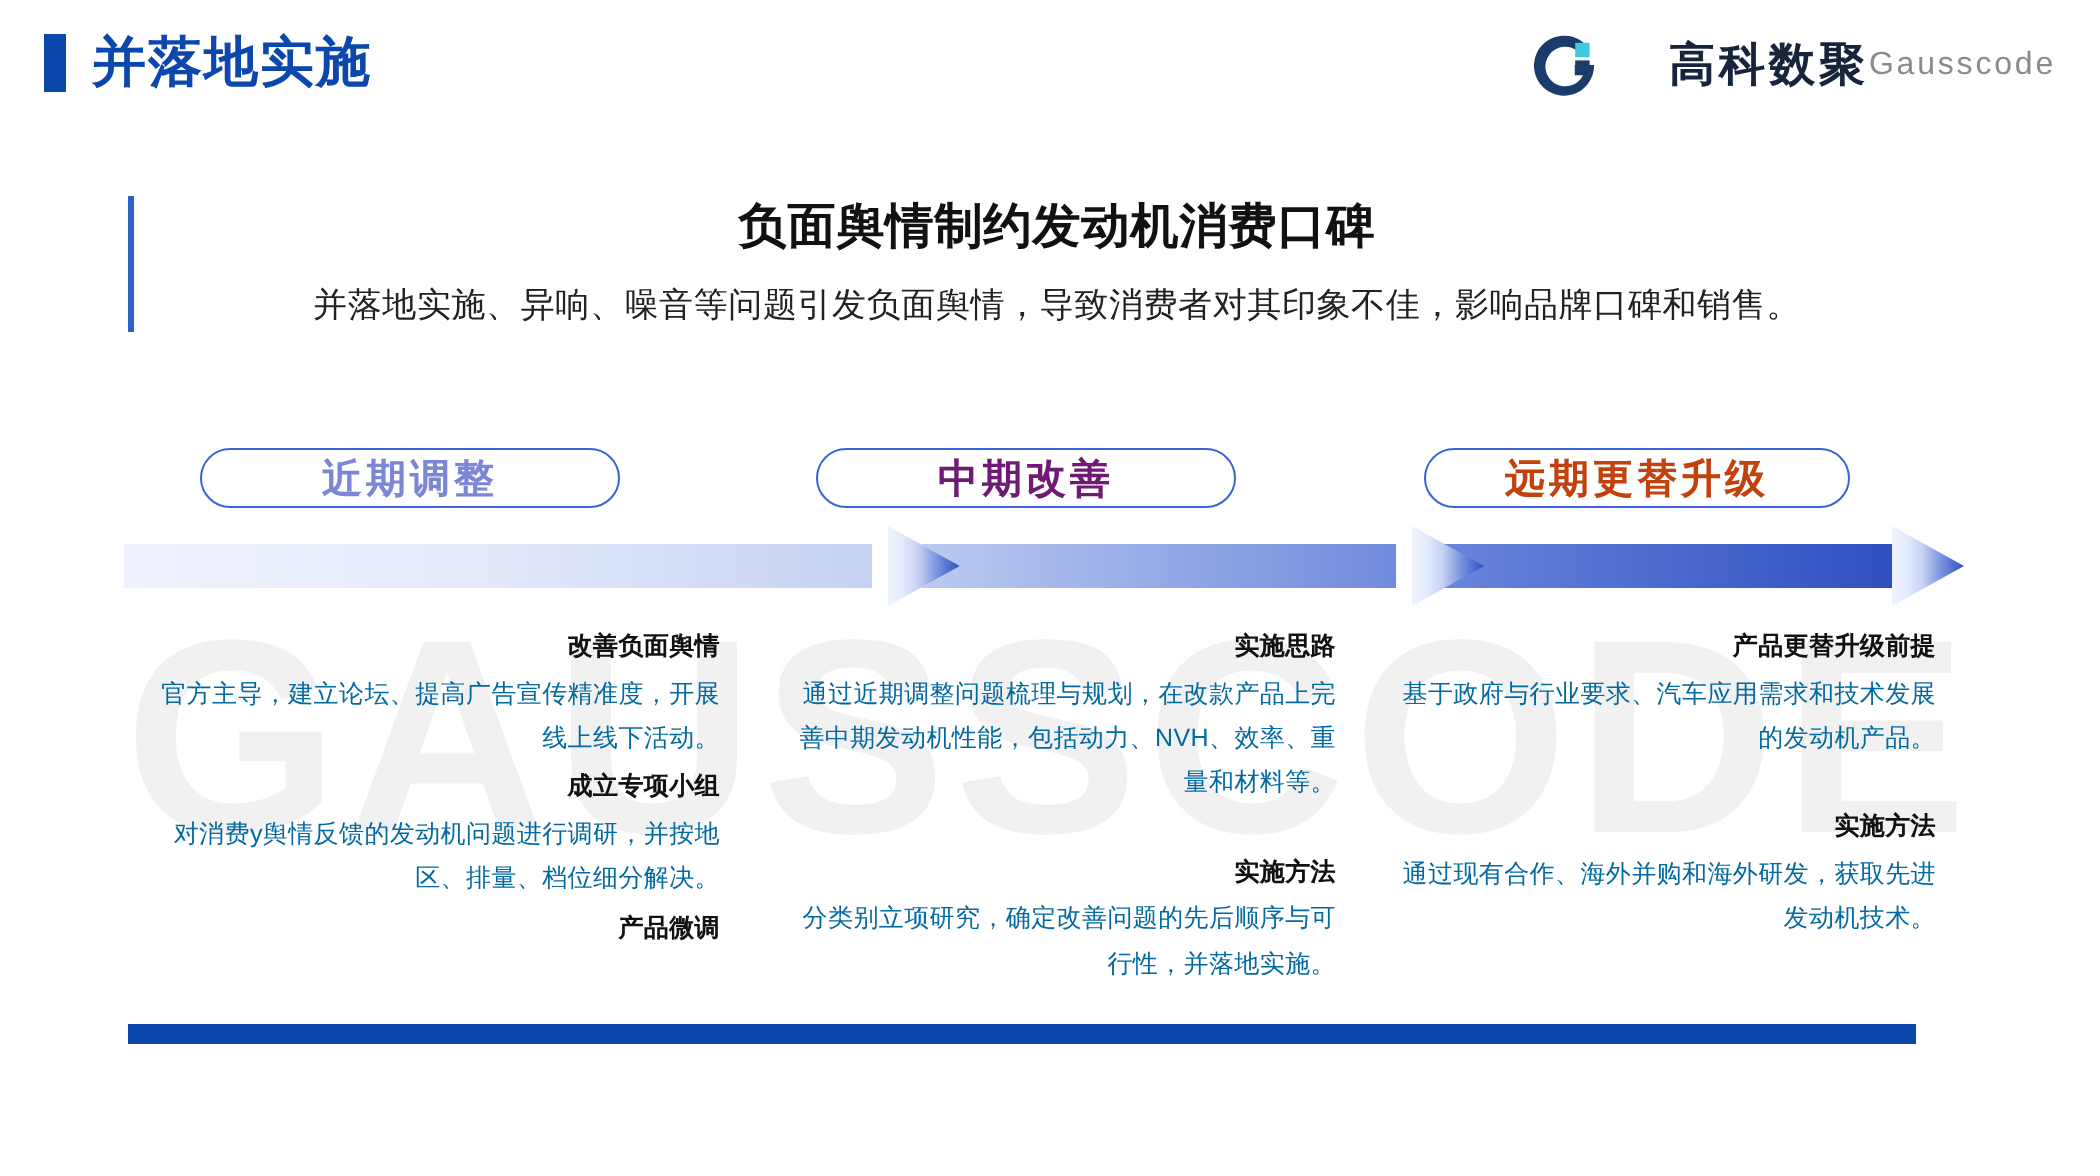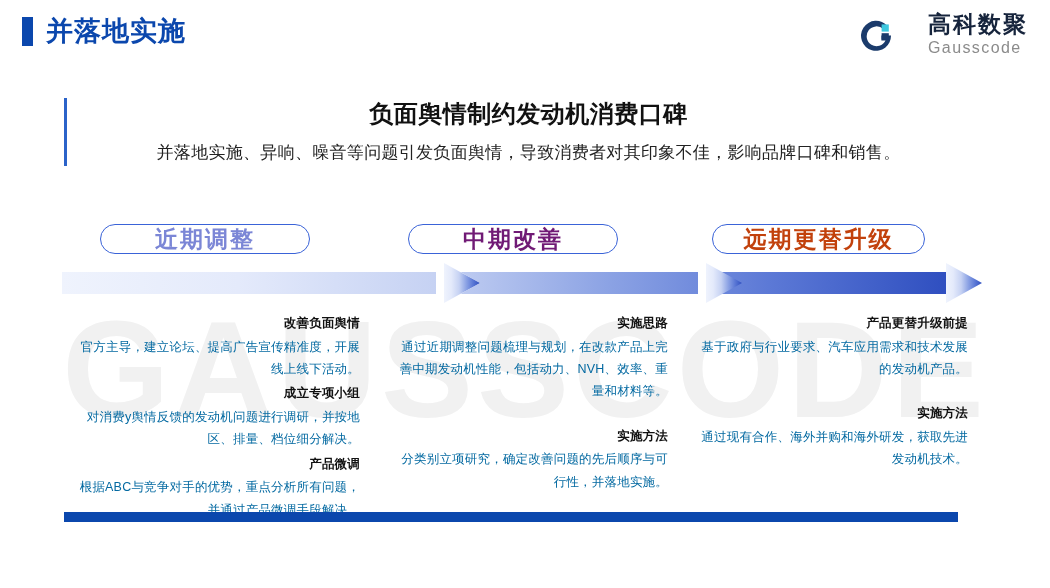--- a/index.html
+++ b/index.html
@@ -86,21 +86,21 @@
     gap: 9px;
   }
 
   .logo-mark {
     position: relative;
     width: 38px;
     height: 38px;
     flex: none;
   }
 
-  .logo-text { display: flex; flex-direction: column; line-height: 1; margin-left: 24px; }
+  .logo-text { display: flex; flex-direction: row; line-height: 1; margin-left: 24px; }
 
   .logo-cn {
     font-size: 23px;
     font-weight: 700;
     color: #16243c;
     letter-spacing: 2px;
   }
 
   .logo-en {
     font-size: 16px;
@@ -144,21 +144,21 @@
 
   .pill {
     position: absolute;
     height: 30px;
     border-radius: 16px;
     border: 1.6px solid #3a63d8;
     background: #ffffff;
     display: flex;
     align-items: center;
     justify-content: center;
-    font-size: 23px;
+    font-size: 20px;
     font-weight: 700;
     letter-spacing: 2px;
     pointer-events: auto;
   }
 
   .pill-0 { left: 100px; top: 224px; width: 210px; color: #7b86d6; }
   .pill-1 { left: 408px; top: 224px; width: 210px; color: #701a75; }
   .pill-2 { left: 712px; top: 224px; width: 213px; color: #c2410c; }
 
   
@@ -290,21 +290,20 @@
       <div class="blk">
         <div class="blk-head">改善负面舆情</div>
         <div class="blk-body">官方主导，建立论坛、提高广告宣传精准度，开展线上线下活动。</div>
       </div>
       <div class="blk">
         <div class="blk-head">成立专项小组</div>
         <div class="blk-body">对消费y舆情反馈的发动机问题进行调研，并按地区、排量、档位细分解决。</div>
       </div>
       <div class="blk">
         <div class="blk-head">产品微调</div>
-        <div class="blk-body">根据ABC与竞争对手的优势，重点分析所有问题，并通过产品微调手段解决。</div>
       </div>
     </div>
 
     <div class="column col-1">
       <div class="blk">
         <div class="blk-head">实施思路</div>
         <div class="blk-body">通过近期调整问题梳理与规划，在改款产品上完善中期发动机性能，包括动力、NVH、效率、重量和材料等。</div>
       </div>
       <div class="blk gap">
         <div class="blk-head">实施方法</div>

